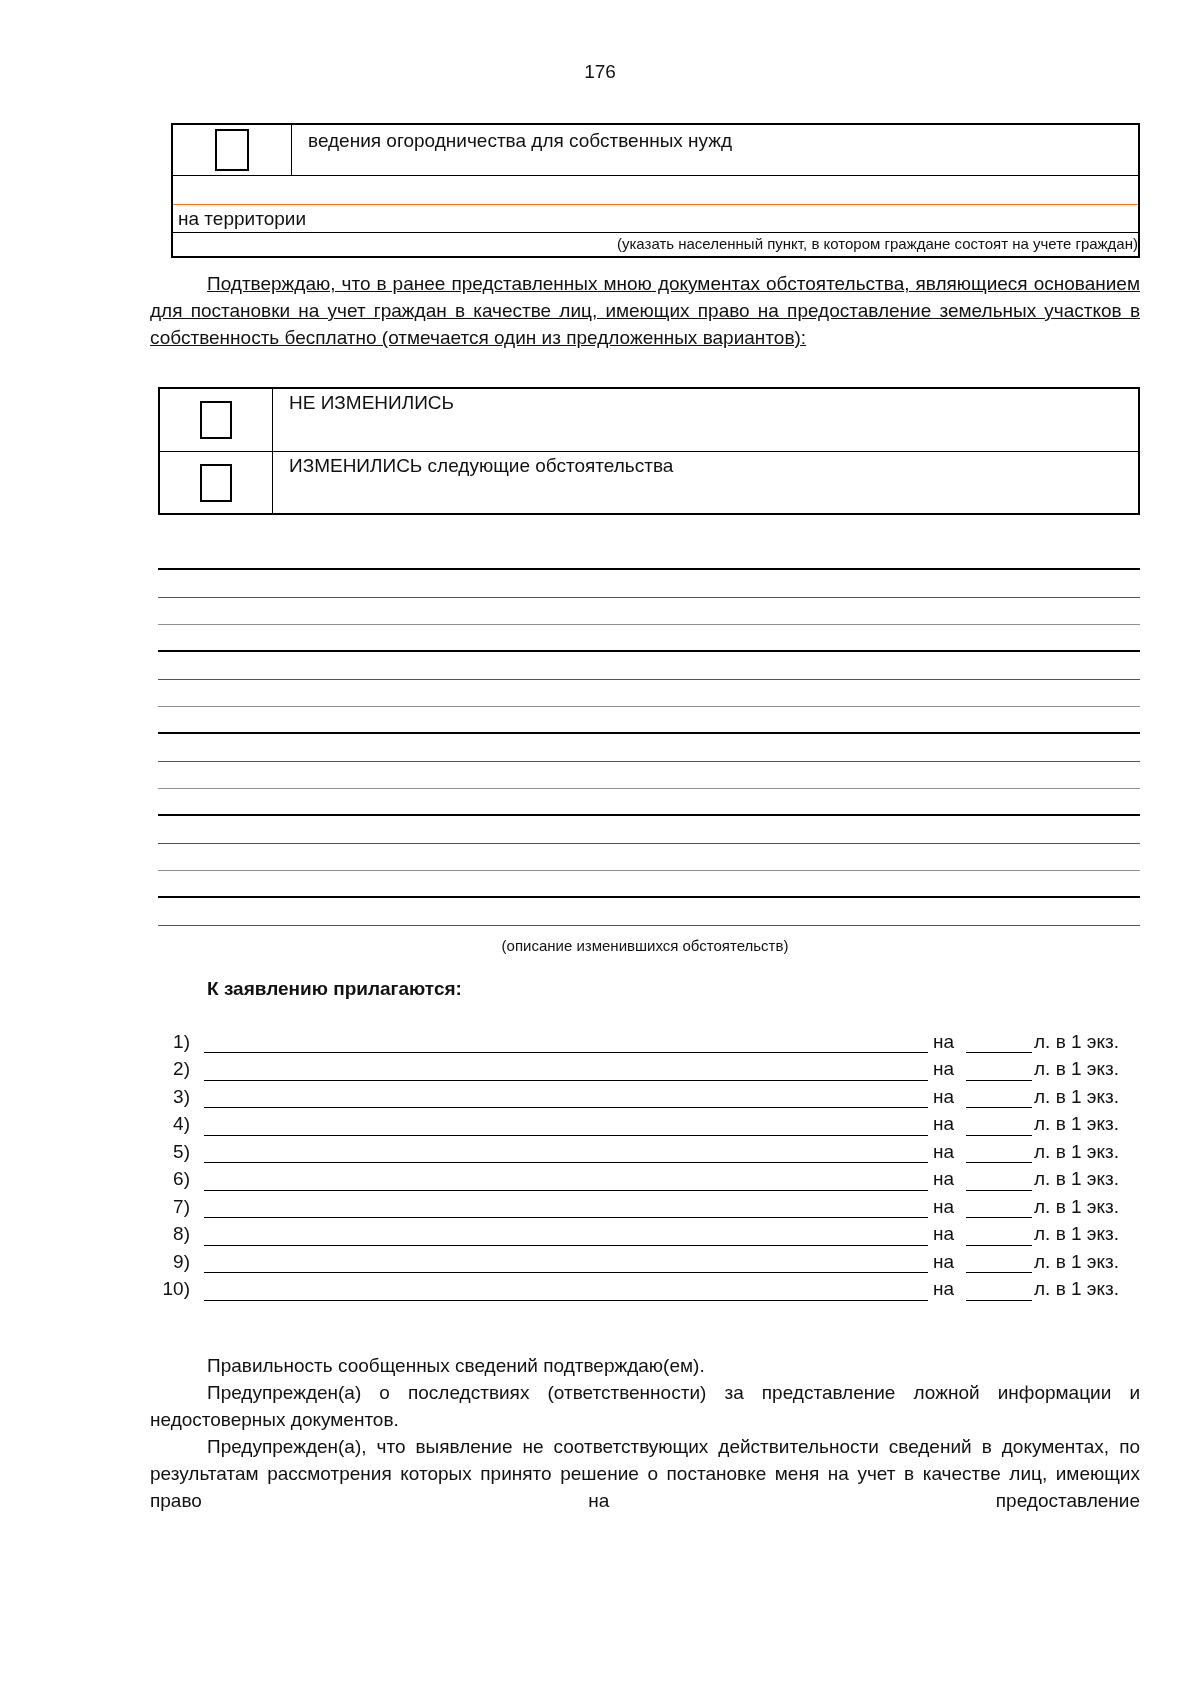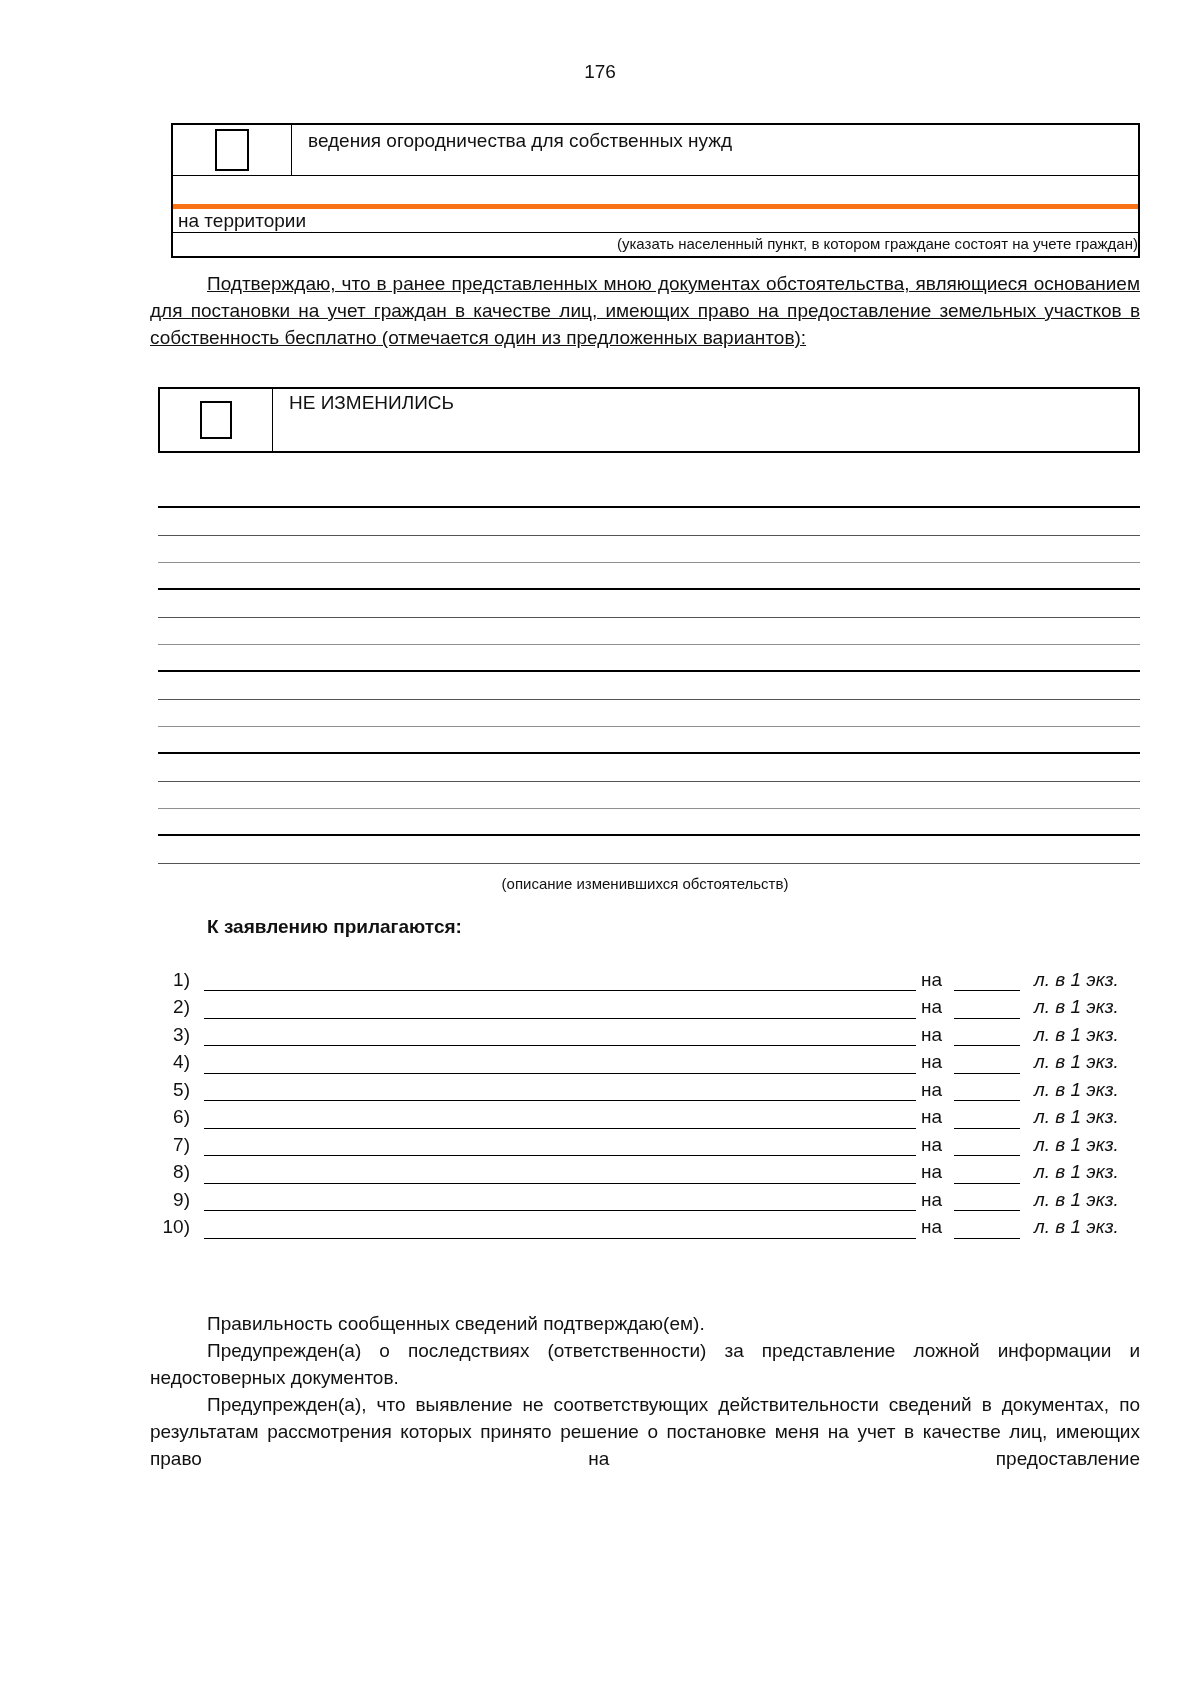--- a/index.html
+++ b/index.html
@@ -17,21 +17,21 @@
 
   
   .t1 { margin-left: 21px; border: 2px solid #000; }
   .t1-row1 { display: flex; height: 50px; }
   .t1-cb-cell { width: 119px; border-right: 1px solid #000; display: flex; justify-content: center; align-items: center; flex: none; }
   .t1-text-cell { flex: 1; padding: 2px 6px 0 16px; }
   .cb { border: 2px solid #000; background: #fff; display: inline-block; }
   .cb-lg { width: 34px; height: 42px; }
   .cb-md { width: 32px; height: 38px; }
   .t1-row2 { height: 29px; border-top: 1px solid #000; }
-  .t1-row3 { border-top: 5px solid #f97316; height: 28px; display: flex; align-items: center; padding-left: 5px; }
+  .t1-row3 { border-top: 1px solid #f97316; height: 28px; display: flex; align-items: center; padding-left: 5px; }
   .t1-row3 .write-area { flex: 1; align-self: stretch; }
   .t1-row4 { border-top: 1px solid #000; text-align: right; font-size: 15px; height: 24px; line-height: 22px; }
 
   
   .confirm { margin: 12px 0 0 0; text-align: justify; text-indent: 57px; text-decoration: underline; }
 
   
   .t2 { margin-left: 8px; margin-top: 36px; border: 2px solid #000; }
   .t2-row { display: flex; height: 62px; }
   .t2-row + .t2-row { border-top: 1px solid #000; }
@@ -48,24 +48,24 @@
   .changed-hint { margin-top: 10px; }
 
   
   .att-heading { text-indent: 57px; font-weight: bold; }
   .att-list { margin-left: 8px; margin-top: 27px; }
   .att-row { display: flex; height: 27.5px; line-height: 25px; }
   .att-num { width: 32px; flex: none; text-align: right; }
   .att-fill { flex: 1; margin-left: 14px; border-bottom: 1px solid #000; margin-bottom: 3px; }
   .att-na { flex: none; margin-left: 5px; }
   .att-count { flex: none; width: 66px; margin-left: 12px; border-bottom: 1px solid #000; margin-bottom: 3px; }
-  .att-suffix { flex: none; margin-left: 14px; width: 106px; font-style: italic; }
-
-  
-  .footer { margin-top: 68px; }
+  .att-suffix { flex: none; margin-left: 2px; width: 106px; }
+
+  
+  .footer { margin-top: 48px; }
   .footer p { margin: 0; text-align: justify; text-indent: 57px; }
   .footer p.justify-last { text-align-last: justify; }
 </style>
 </head>
 <body>
 
 <div class="page">
 
   <div class="pagenum">176</div>
 
@@ -86,20 +86,26 @@
 
   <p class="confirm">Подтверждаю, что в ранее представленных мною документах обстоятельства, являющиеся основанием для постановки на учет граждан в качестве лиц, имеющих право на предоставление земельных участков в собственность бесплатно (отмечается один из предложенных вариантов):</p>
 
   <div class="t2">
     <div class="t2-row">
       <div class="t2-cb-cell">
         <span class="cb cb-md"></span>
       </div>
       <div class="t2-text">НЕ ИЗМЕНИЛИСЬ</div>
     </div>
+    <div class="t2-row">
+      <div class="t2-cb-cell">
+        <span class="cb cb-md"></span>
+      </div>
+      <div class="t2-text">ИЗМЕНИЛИСЬ следующие обстоятельства</div>
+    </div>
   </div>
 
   <div class="lines">
       <div class="blank-line"></div>
       <div class="blank-line"></div>
       <div class="blank-line"></div>
       <div class="blank-line"></div>
       <div class="blank-line"></div>
       <div class="blank-line"></div>
       <div class="blank-line"></div>

